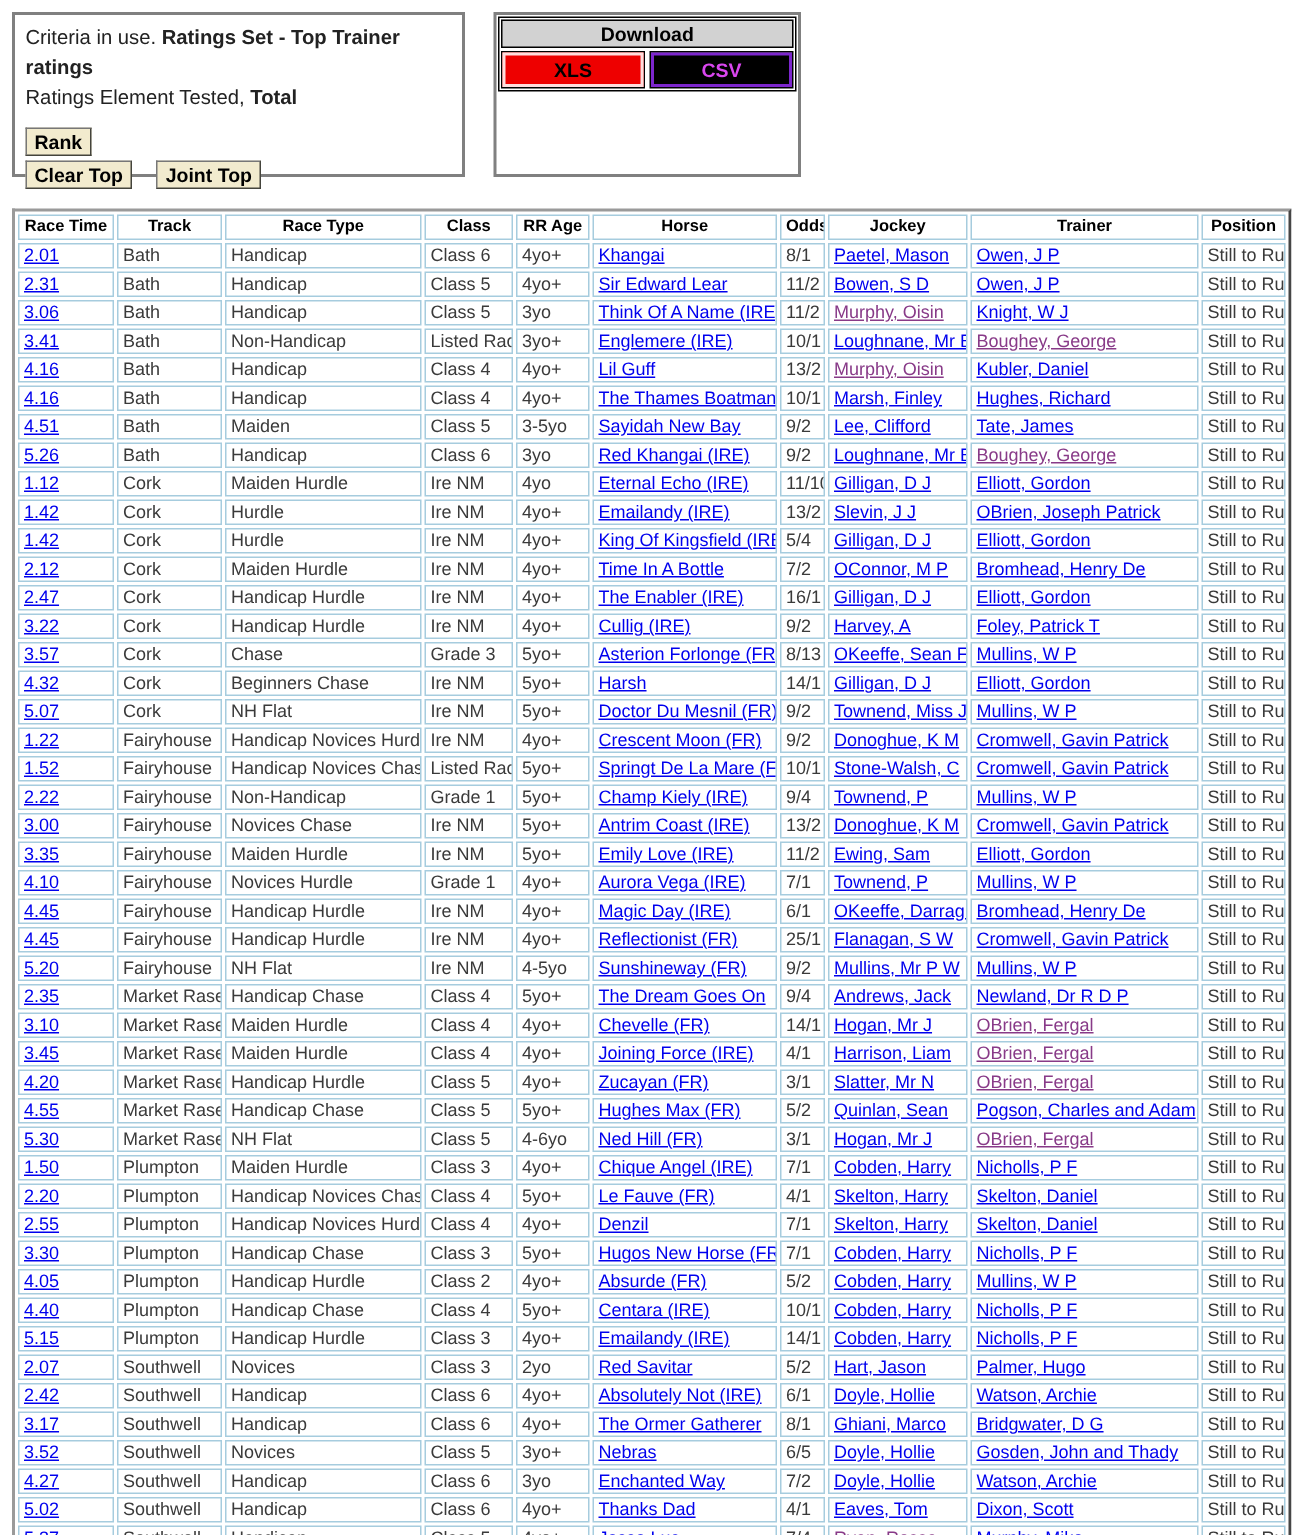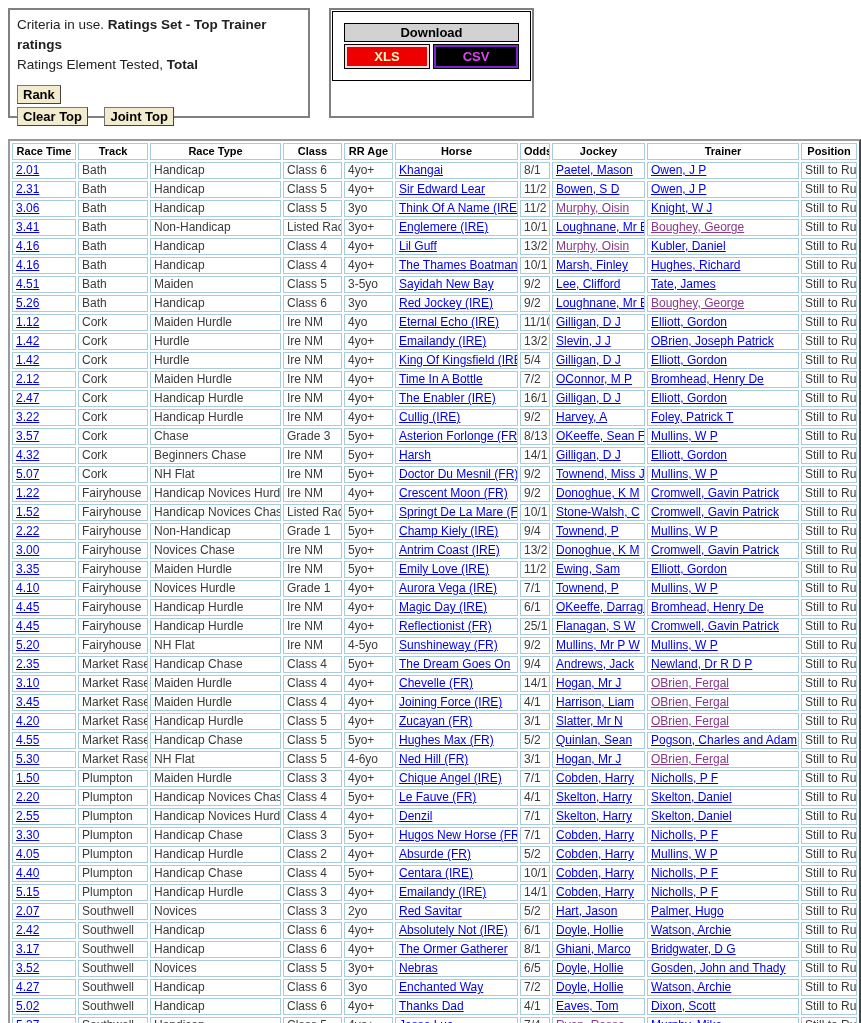--- a/index.html
+++ b/index.html
@@ -15,26 +15,26 @@
 
   
   .top{display:flex; gap:19px; align-items:stretch;}
   .criteria-box{box-sizing:border-box; width:302px; height:110px; border:2px solid var(--panel-border); padding:5px 7px;}
   .criteria-text{font-size:13.5px; line-height:20px; color:#222;}
   .btn-row{margin-top:3px;}
   .btn-row.first{margin-top:10px;}
   .ctrl-btn{background:var(--button-bg); border:1px solid var(--button-border); border-top-color:#777; border-left-color:#777;
     font-weight:bold; font-size:13px; color:#000; padding:1px 5px; font-family:inherit; margin-right:12px; cursor:pointer;}
   .download-box{box-sizing:border-box; width:205px; height:110px; border:2px solid var(--panel-border); padding:1px;}
-  .dl-table{border:1px solid #000; padding:11px; display:flex; flex-direction:column; gap:2px;}
+  .dl-table{border:1px solid #000; padding:1px; display:flex; flex-direction:column; gap:2px;}
   .dl-header-cell{border:1px solid #000; background:var(--download-header-bg); text-align:center; font-weight:bold; font-size:13px; color:#000; padding:1px 0;}
   .dl-row{display:flex; gap:3px;}
   .dl-cell{flex:1; border:1px solid #000;}
   .dl-btn{display:block; text-align:center; font-weight:bold; font-size:13px; padding:2px 0; text-decoration:none;}
-  .dl-btn.xls{background:var(--xls-bg); color:#fef9c3; border:2px solid var(--xls-border);}
+  .dl-btn.xls{background:var(--xls-bg); color:#000000; border:2px solid var(--xls-border);}
   .dl-btn.csv{background:var(--csv-bg); color:#d946ef; border:2px solid var(--csv-border);}
 
   
   table.race{border-collapse:separate; border-spacing:2px; border:2px outset var(--table-border);
     table-layout:fixed; width:838px; margin-top:21px; background:#fff;}
   th,td{border:1px solid var(--cell-border); padding:0 3px; font-size:12px; line-height:15px;
     white-space:nowrap; overflow:hidden; background:#fff;}
   th{font-size:11px; font-weight:bold; text-align:center; color:var(--header-text);}
   td{color:var(--text); text-align:left;}
 </style>
@@ -180,21 +180,21 @@
         <td><a href="#">Lee, Clifford</a></td>
         <td><a href="#">Tate, James</a></td>
         <td>Still to Run</td>
       </tr>
       <tr>
         <td><a href="#">5.26</a></td>
         <td>Bath</td>
         <td>Handicap</td>
         <td>Class 6</td>
         <td>3yo</td>
-        <td><a href="#">Red Jockey (IRE)</a></td>
+        <td><a href="#">Red Khangai (IRE)</a></td>
         <td>9/2</td>
         <td><a href="#">Loughnane, Mr Billy</a></td>
         <td><a href="#" class="visited">Boughey, George</a></td>
         <td>Still to Run</td>
       </tr>
       <tr>
         <td><a href="#">1.12</a></td>
         <td>Cork</td>
         <td>Maiden Hurdle</td>
         <td>Ire NM</td>

